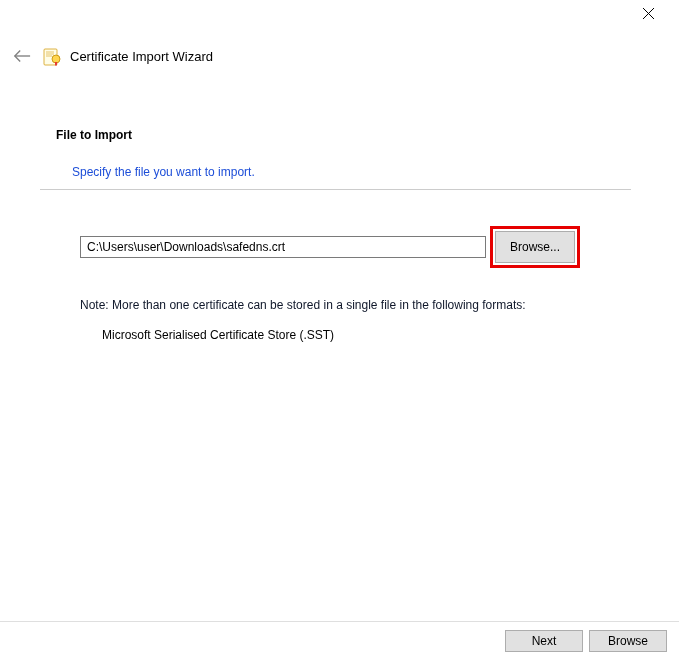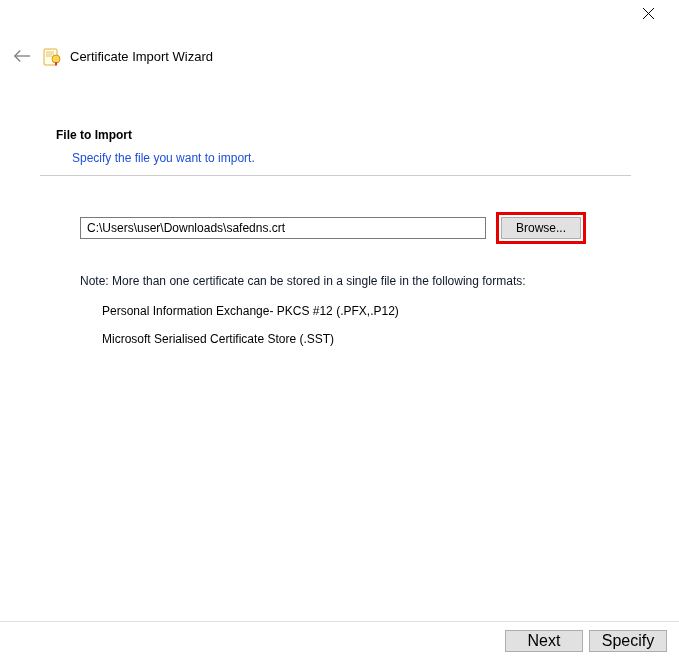--- a/index.html
+++ b/index.html
@@ -59,21 +59,21 @@
       font-size: 13px;
       color: #000;
     }
     .content {
       padding: 60px 48px 0 56px;
     }
     .section-title {
       font-weight: bold;
       font-size: 12px;
       color: #000;
-      margin-bottom: 9px;
+      margin-bottom: 23px;
     }
     .section-desc {
       font-size: 12px;
       color: #1d4ed8;
       padding-left: 16px;
       margin-bottom: 10px;
     }
     .divider {
       border: none;
       border-top: 1px solid #cccccc;
@@ -86,21 +86,21 @@
     }
     .file-label {
       font-size: 12px;
       color: #000;
       margin-bottom: 4px;
       display: block;
     }
     .file-row {
       display: flex;
       align-items: center;
-      gap: 10px;
+      gap: 4px;
     }
     .file-input {
       flex: 0 0 406px;
       height: 22px;
       border: 1px solid #7a7a7a;
       padding: 2px 6px;
       font-size: 12px;
       font-family: inherit;
       outline: none;
     }
@@ -110,21 +110,21 @@
       display: inline-block;
     }
     .browse-btn {
       background: #e1e1e1;
       border: 1px solid #adadad;
       font-size: 12px;
       font-family: inherit;
       padding: 2px 14px;
       cursor: pointer;
       min-width: 74px;
-      height: 22px;
+      height: 32px;
     }
     .note-block {
       margin-top: 30px;
       padding-left: 24px;
     }
     .note-text {
       font-size: 12px;
       color: #0f172a;
       margin-bottom: 16px;
     }
@@ -139,21 +139,21 @@
     .footer {
       position: absolute;
       bottom: 10px;
       right: 12px;
       display: flex;
       gap: 6px;
     }
     .footer-btn {
       background: #e1e1e1;
       border: 1px solid #adadad;
-      font-size: 16px;
+      font-size: 12px;
       font-family: inherit;
       width: 78px;
       height: 22px;
       cursor: pointer;
     }
     .footer-divider {
       position: absolute;
       bottom: 40px;
       left: 0;
       right: 0;
@@ -203,24 +203,23 @@
       <input type="text" class="file-input" value="C:\Users\user\Downloads\safedns.crt" style="">
       <span class="browse-wrap">
         <button class="browse-btn">Browse...</button>
       </span>
     </div>
   </div>
 
   <div class="note-block">
     <div class="note-text">Note:  More than one certificate can be stored in a single file in the following formats:</div>
     <div class="format-list">
-      <div class="format-item">Personal Information Exchange- PKCS #12 (.PFX,.P12)</div>
       <div class="format-item">Microsoft Serialised Certificate Store (.SST)</div>
     </div>
   </div>
 </div>
 
 <hr class="footer-divider">
 
 <div class="footer">
   <button class="footer-btn">Next</button>
-  <button class="footer-btn">Specify</button>
+  <button class="footer-btn">Browse</button>
 </div>
 
 </body></html>

